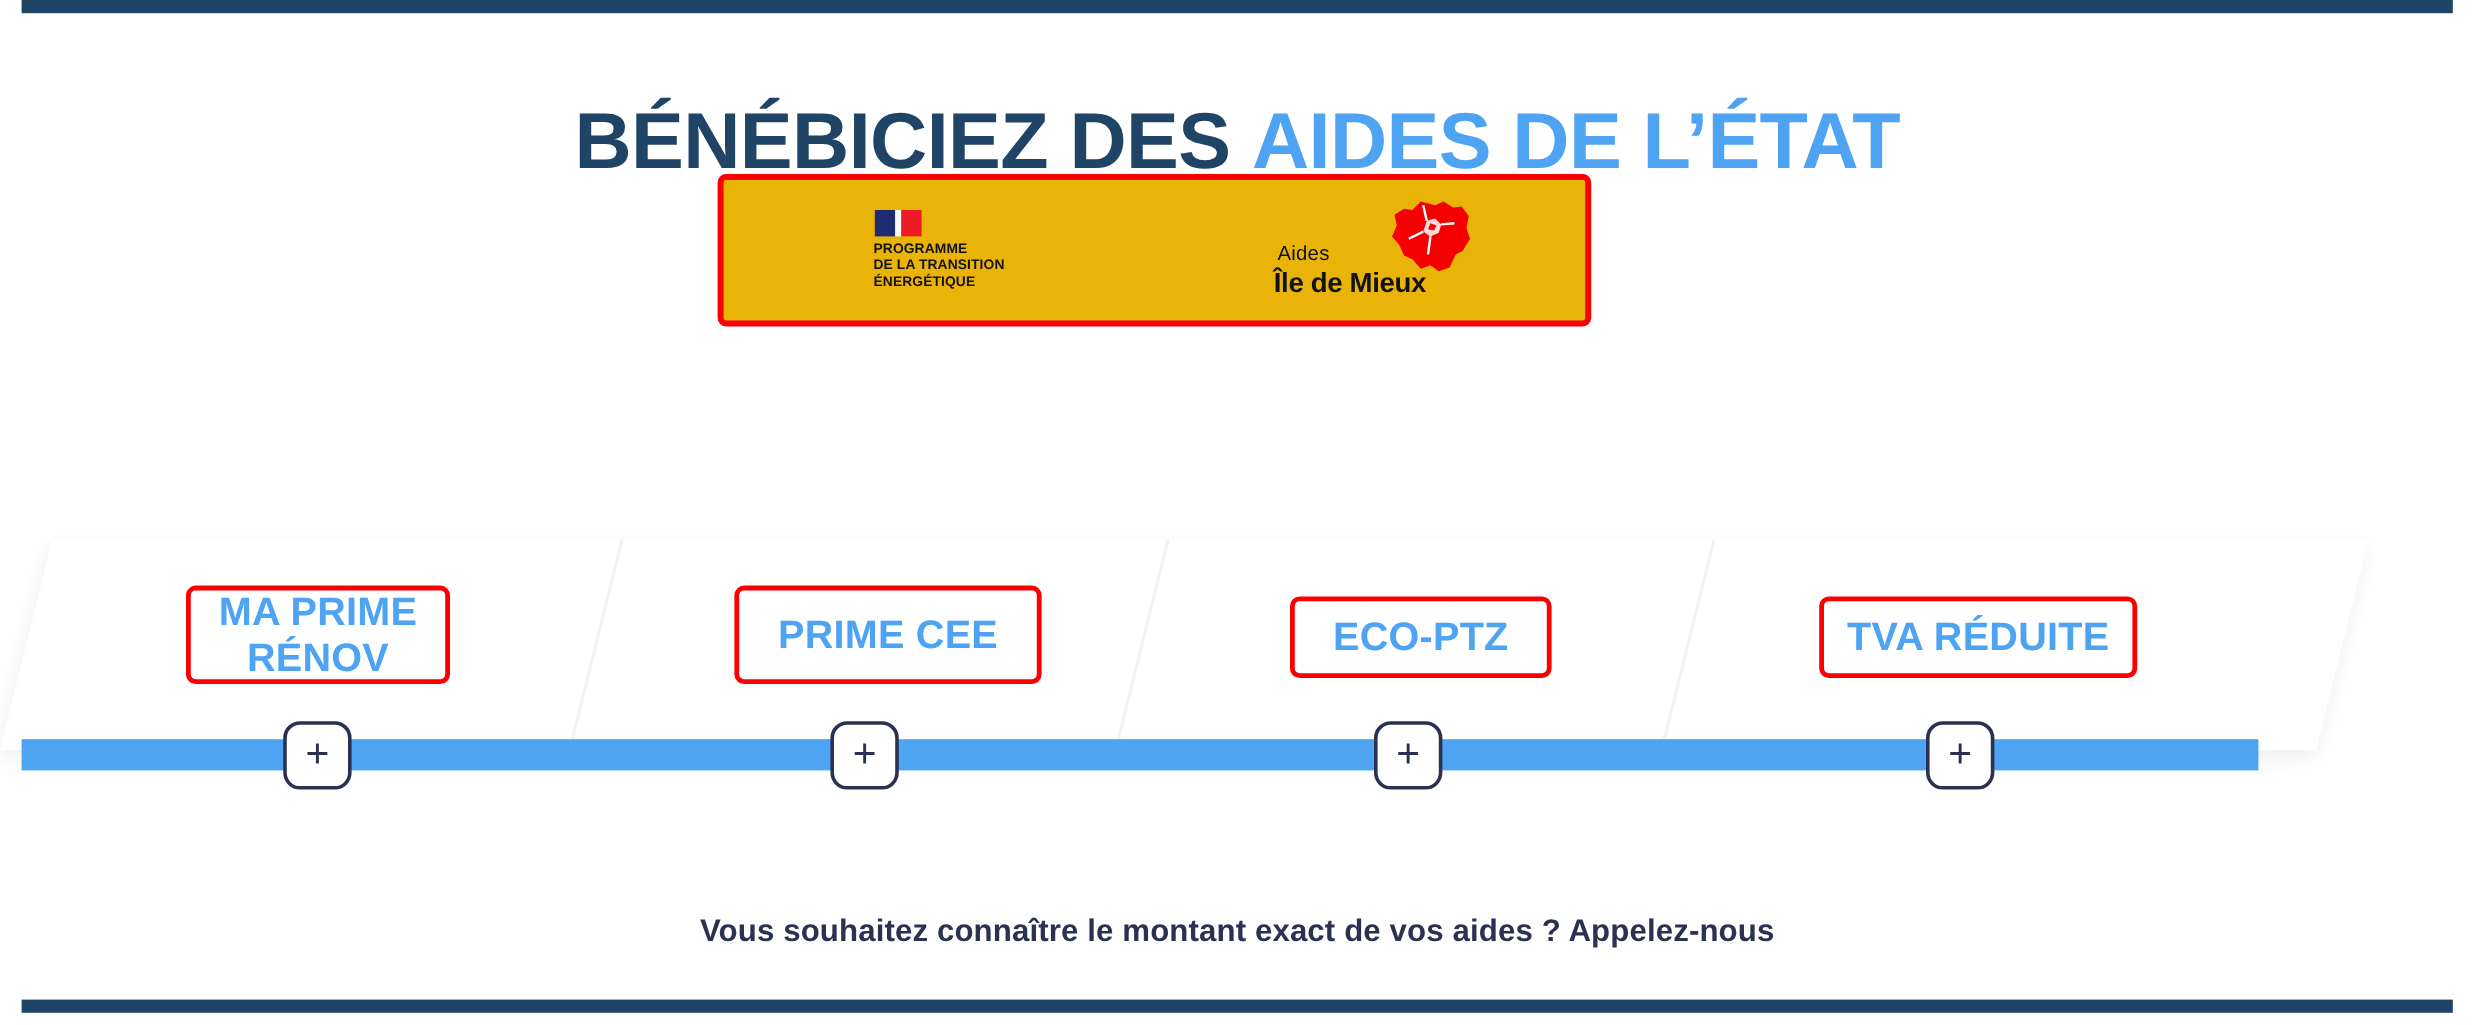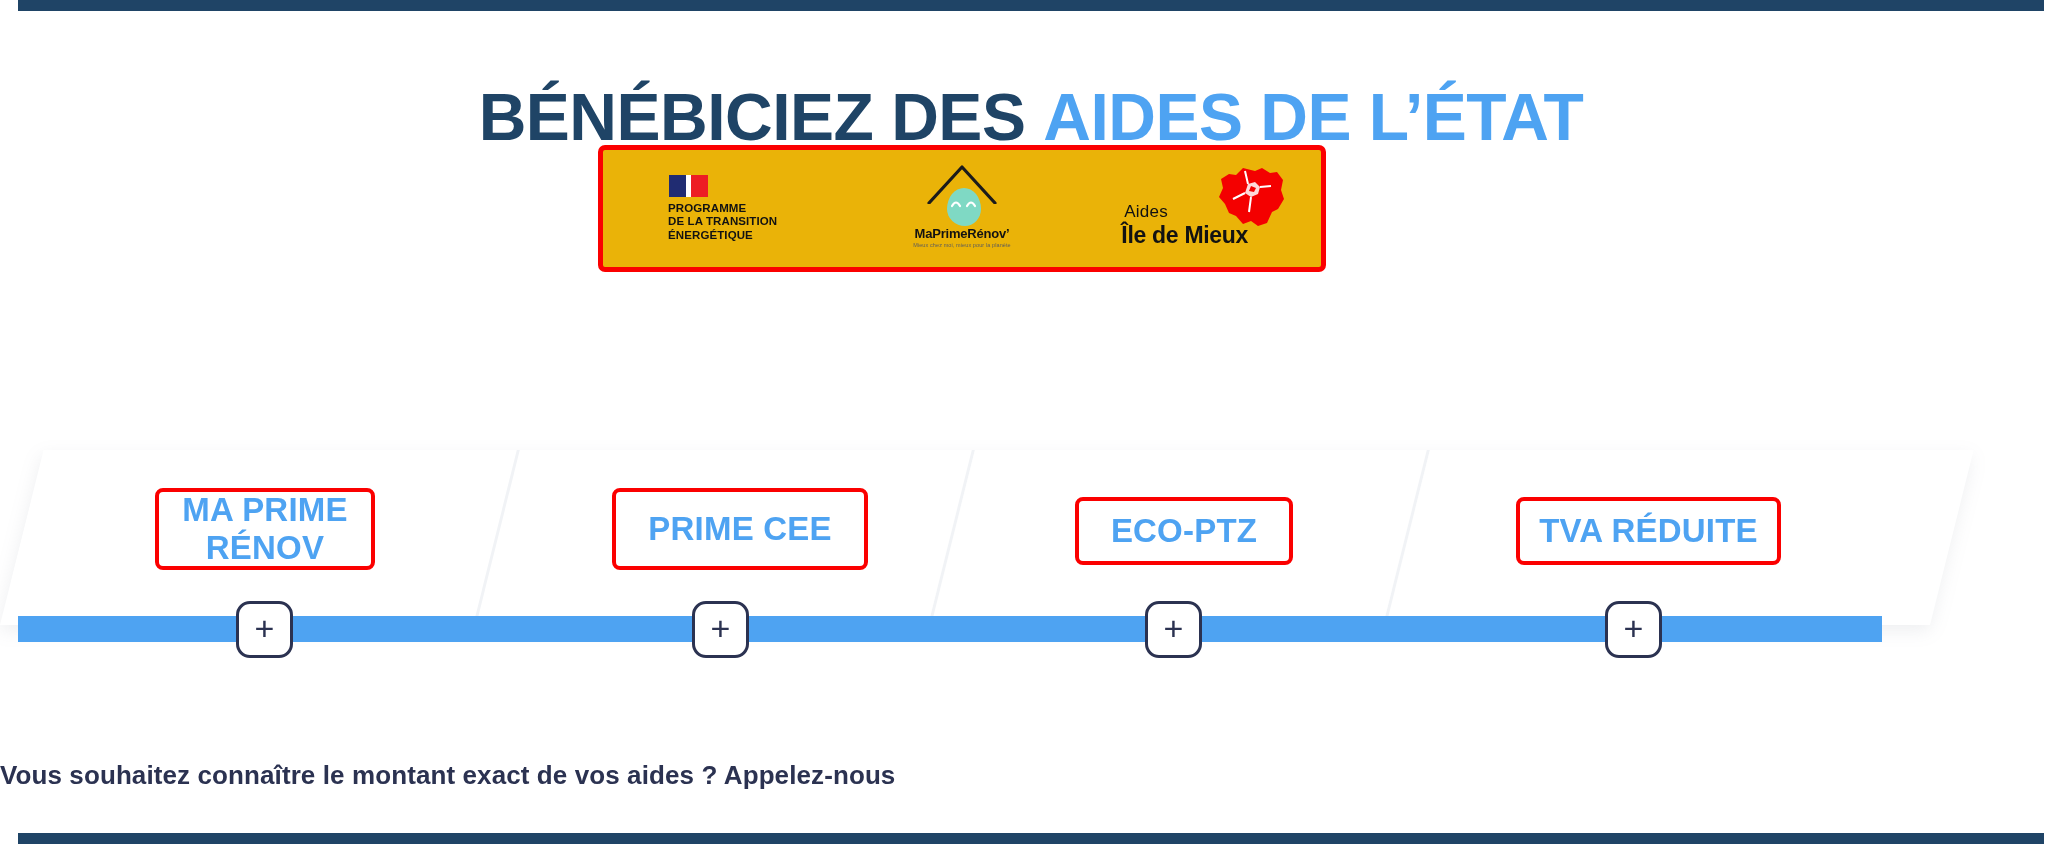--- a/index.html
+++ b/index.html
@@ -246,21 +246,21 @@
     cursor: pointer;
   }
   .plus-btn span { display: block; margin-top: -4px; }
 
   
   .cta {
     position: absolute;
     top: 760px;
     left: 0;
     width: 2062px;
-    text-align: left;
+    text-align: center;
     color: #2b3251;
     font-size: 26px;
     font-weight: 700;
     letter-spacing: 0.1px;
   }
 </style>
 </head>
 <body>
 
 <div class="rule top"></div>
@@ -278,34 +278,20 @@
       </div>
       <div class="pte-txt">
         <div>PROGRAMME</div>
         <div>DE LA TRANSITION</div>
         <div>ÉNERGÉTIQUE</div>
       </div>
     </div>
   </div>
 
 
-  <div class="logo-cell">
-    <div class="mpr">
-      <svg class="mpr-roof" width="70" height="40" viewBox="0 0 70 40">
-        <path d="M2 39 L35 3 L68 39" fill="none" stroke="#1b1b1b" stroke-width="3.2" stroke-linecap="round" stroke-linejoin="round"></path>
-      </svg>
-      <div class="mpr-blob"></div>
-      <svg class="mpr-eyes" width="26" height="10" viewBox="0 0 26 10">
-        <path d="M1 8 Q5 1 9 8" fill="none" stroke="#ffffff" stroke-width="2.2" stroke-linecap="round"></path>
-        <path d="M16 8 Q20 1 24 8" fill="none" stroke="#ffffff" stroke-width="2.2" stroke-linecap="round"></path>
-      </svg>
-      <div class="mpr-name">MaPrimeRénov’</div>
-      <div class="mpr-tag">Mieux chez moi, mieux pour la planète</div>
-    </div>
-  </div>
 
   <div class="logo-cell">
     <div class="idf">
       <svg class="idf-map" width="72" height="62" viewBox="0 0 72 62">
         <path d="M28 2 L40 5 L47 2 L55 7 L62 6 L68 14 L66 24 L69 33 L63 43 L57 46 L52 57 L43 60 L36 55 L28 58 L21 50 L14 47 L10 38 L4 31 L8 22 L6 13 L14 8 L21 9 Z" fill="#f40000"></path>
         <path d="M33 18 L40 16 L45 21 L43 28 L36 31 L30 27 Z" fill="#ffffff" opacity="0.85"></path>
         <path d="M36 20 L41 22 L39 26 L34 25 Z" fill="#f40000"></path>
         <path d="M30 5 L33 18 M45 21 L56 20 M36 31 L34 46 M30 27 L18 33" stroke="#ffffff" stroke-width="2" fill="none"></path>
       </svg>
       <div class="idf-aides">Aides</div>

